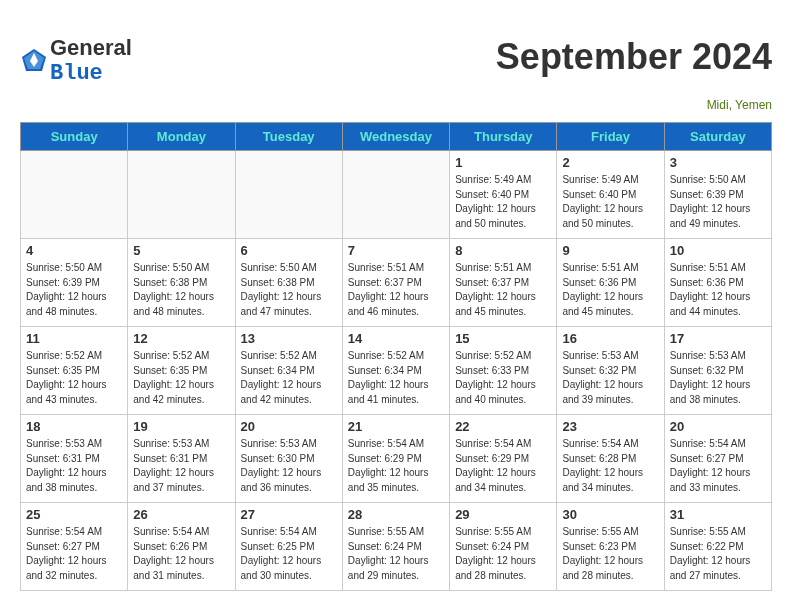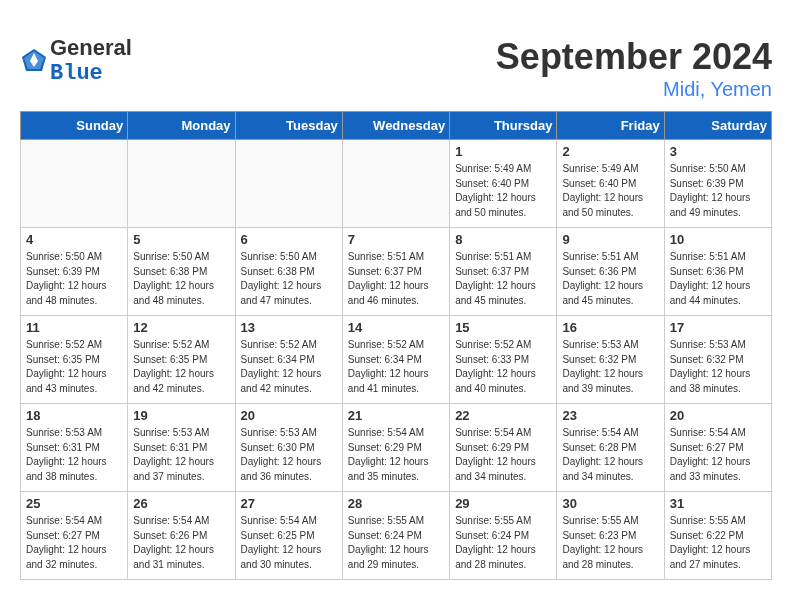--- a/index.html
+++ b/index.html
@@ -6,23 +6,23 @@
     body { font-family: Arial, sans-serif; background: #fff; width: 792px; min-height: 612px; }
     .page { padding: 36px 20px 10px 20px; }
     .header { display: flex; justify-content: space-between; align-items: flex-start; margin-bottom: 10px; }
     .logo { display: flex; align-items: center; }
     .logo-text { font-size: 22px; font-weight: bold; line-height: 1.1; }
     .logo-general { color: #333; }
     .logo-blue { color: #1565c0; font-family: Liberation Mono, monospace; }
     .logo-icon { width: 28px; height: 28px; margin-right: 2px; }
     .title-block { text-align: right; }
     .month-year { font-size: 36px; font-weight: bold; color: #333; }
-    .location { font-size: 20px; color: #3b82f6; }
+    .location { font-size: 12px; color: #4d7c0f; margin-top: 20px; }
     table { width: 100%; border-collapse: collapse; table-layout: fixed; }
-    th { background-color: #1565c0; color: #ffffff; text-align: right; padding: 6px 4px; font-size: 13px; border: 1px solid #999; }
+    th { background-color: #1565c0; color: #5eead4; text-align: center; padding: 6px 4px; font-size: 13px; border: 1px solid #999; }
     td { vertical-align: top; border: 1px solid #ccc; padding: 4px 5px; font-size: 10.5px; color: #333; height: 88px; }
     td.empty { background: #f9f9f9; }
     td.filled { background: #fff; }
     .day-num { font-size: 13px; font-weight: bold; margin-bottom: 3px; }
     .day-detail { font-size: 10px; line-height: 1.45; color: #333; }
   </style>
 </head>
 <body>
 
 <div class="page">

